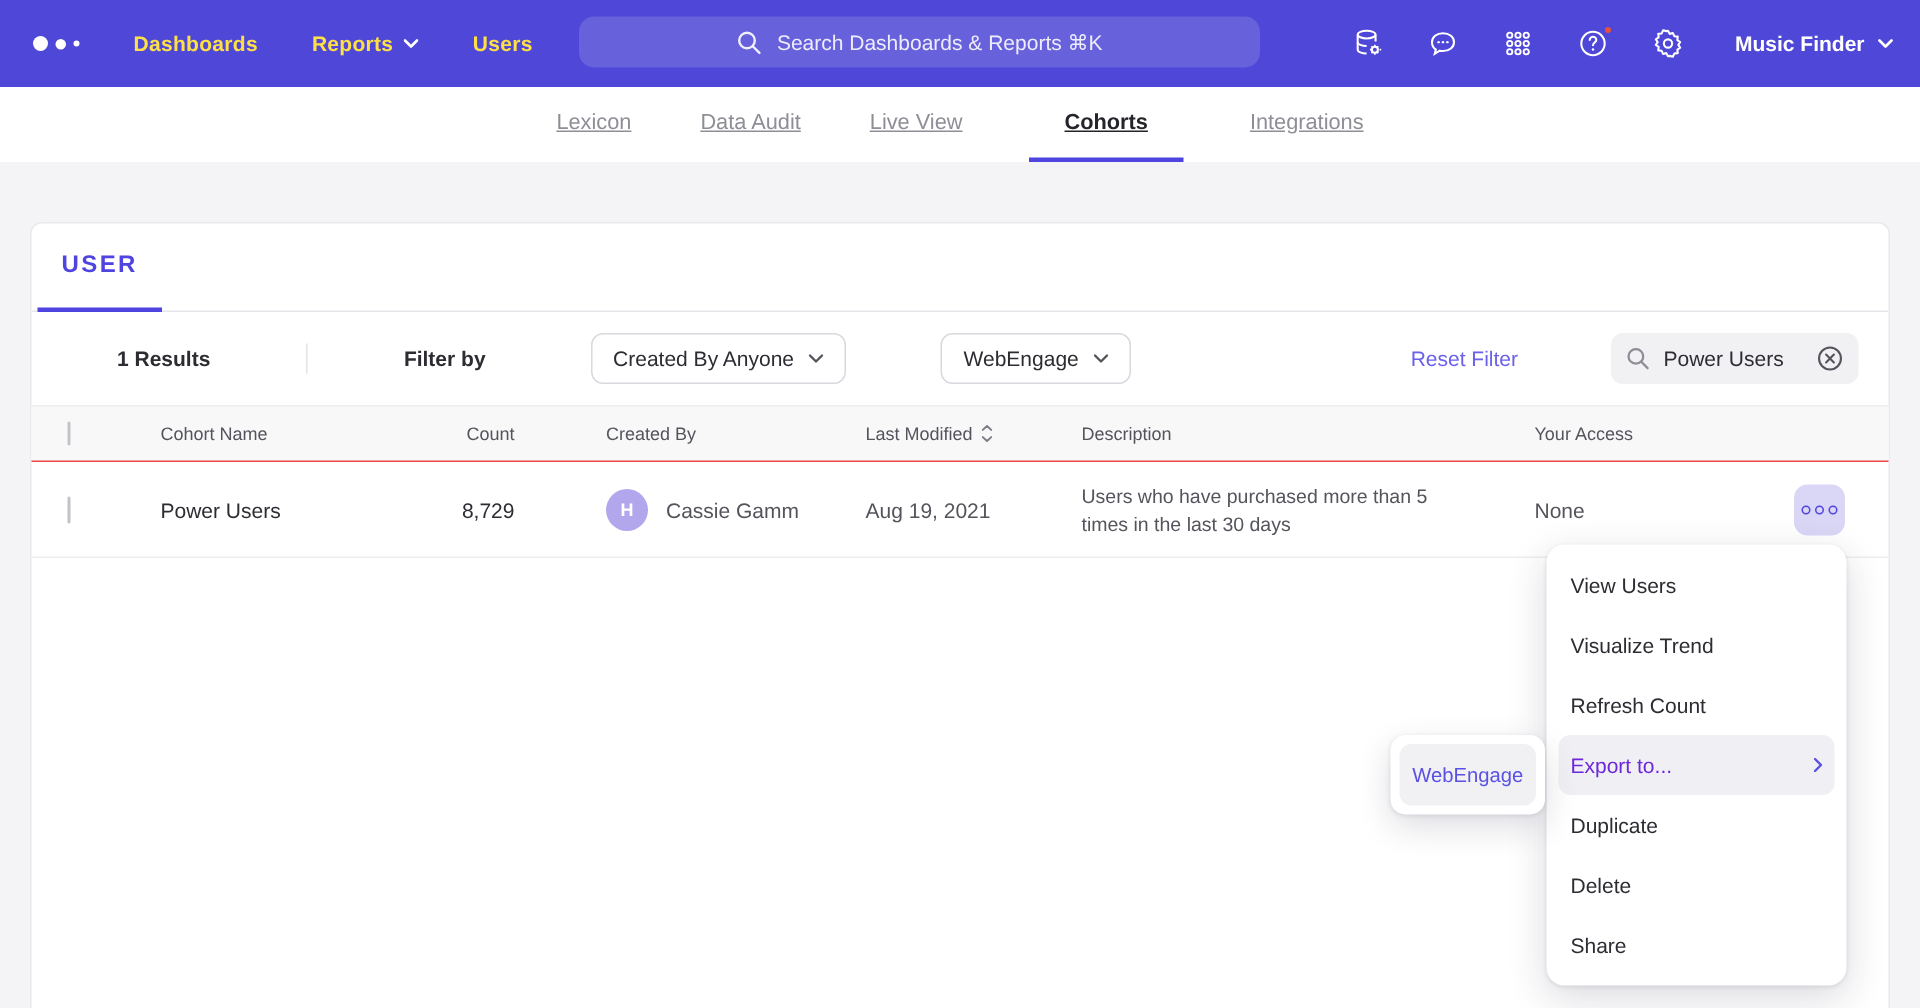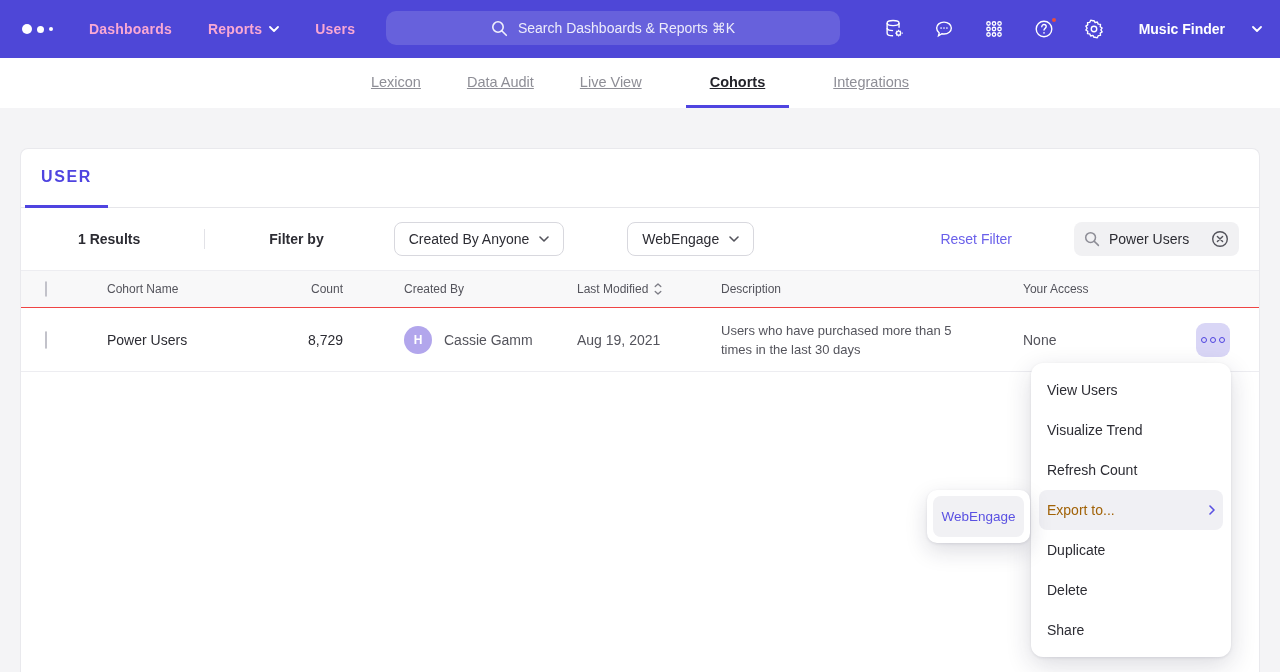--- a/index.html
+++ b/index.html
@@ -5,26 +5,26 @@
   * { margin:0; padding:0; box-sizing:border-box; }
   html,body { width:1280px; height:672px; overflow:hidden; font-family:"Liberation Sans", sans-serif; background:#f4f4f6; }
 
   
   .topnav { position:relative; height:58px; background:#4e47d7; display:flex; align-items:center; color:#fff; }
   .nav-left { display:flex; align-items:center; gap:36px; padding-left:22px; }
   .logo { display:flex; align-items:center; gap:5px; cursor:pointer; }
   .logo .d1 { width:10px; height:10px; border-radius:50%; background:#fff; }
   .logo .d2 { width:7px; height:7px; border-radius:50%; background:#fff; }
   .logo .d3 { width:4px; height:4px; border-radius:50%; background:#fff; }
-  .nav-item { font-size:14px; font-weight:600; color:#f9a8d4; cursor:pointer; display:flex; align-items:center; gap:7px; letter-spacing:.2px; }
+  .nav-item { font-size:14px; font-weight:600; color:#fde047; cursor:pointer; display:flex; align-items:center; gap:7px; letter-spacing:.2px; }
   .nav-search { position:absolute; left:386px; top:11px; width:454px; height:34px; background:rgba(255,255,255,.14); border-radius:10px; display:flex; align-items:center; justify-content:center; gap:10px; cursor:text; }
   .nav-search span { font-size:14px; color:rgba(255,255,255,.88); }
   .nav-right { position:absolute; right:18px; top:0; height:58px; display:flex; align-items:center; gap:28px; }
   .icon-btn { width:22px; height:22px; display:flex; align-items:center; justify-content:center; cursor:pointer; position:relative; }
-  .project-switch { display:flex; align-items:center; gap:27px; font-size:14px; font-weight:700; cursor:pointer; margin-left:6px; }
+  .project-switch { display:flex; align-items:center; gap:9px; font-size:14px; font-weight:700; cursor:pointer; margin-left:6px; }
   .red-dot { position:absolute; top:-2px; right:-3px; width:8px; height:8px; background:#e8503c; border-radius:50%; border:2px solid #4e47d7; }
 
   
   .subnav { height:50px; background:#fff; display:flex; justify-content:center; align-items:stretch; gap:42px; }
   .subtab { font-size:14.5px; color:#8e8e96; display:flex; align-items:center; cursor:pointer; border-bottom:3px solid transparent; padding:0 2px;text-decoration:underline; }
   .subtab.active { color:#24242b; font-weight:600; border-bottom-color:#4f44e0; padding:0 24px; }
 
   
   .page { padding:40px 20px 0; }
   .card { background:#fff; border:1px solid #e9e9ed; border-bottom:none; border-radius:8px 8px 0 0; height:524px; position:relative; }
@@ -57,21 +57,21 @@
   .avatar { width:28px; height:28px; border-radius:50%; background:#b2a6ec; color:#fff; font-size:12px; font-weight:700; display:flex; align-items:center; justify-content:center; }
   .muted { color:#54545c; }
   .desc { font-size:13px; color:#54545c; line-height:19px; padding-right:34px; }
   .lm-head { display:flex; align-items:center; gap:6px; cursor:pointer; }
   .more-btn { width:34px; height:34px; background:#d9d6f6; border-radius:9px; border:none; display:flex; align-items:center; justify-content:center; gap:3px; cursor:pointer; justify-self:end; margin-right:29px; }
   .more-btn i { width:6px; height:6px; border:1.7px solid #4f44e0; border-radius:50%; display:block; }
 
   
   .ctx-menu { position:absolute; left:1031px; top:363px; width:200px; background:#fff; border-radius:12px; box-shadow:0 1px 3px rgba(30,30,60,.1), 0 8px 26px rgba(30,30,60,.16); padding:7px 0; z-index:30; }
   .ctx-item { height:40px; display:flex; align-items:center; padding:0 16px; font-size:14px; color:#2c2c33; cursor:pointer; }
-  .ctx-item.hl { margin:0 8px; padding:0 8px; background:#f0f0f4; border-radius:8px; color:#a16207; justify-content:space-between; }
+  .ctx-item.hl { margin:0 8px; padding:0 8px; background:#f0f0f4; border-radius:8px; color:#6d28d9; justify-content:space-between; }
   .submenu { position:absolute; left:927px; top:490px; width:103px; background:#fff; border-radius:10px; box-shadow:0 1px 3px rgba(30,30,60,.1), 0 8px 22px rgba(30,30,60,.15); padding:6px; z-index:31; }
   .submenu-item { height:41px; background:#f1f1f4; border-radius:8px; display:flex; align-items:center; justify-content:center; font-size:13.5px; color:#5a51e2; cursor:pointer; }
 
   svg { display:block; }
 </style>
 </head>
 <body>
 
 <div class="topnav">
   <div class="nav-left">

